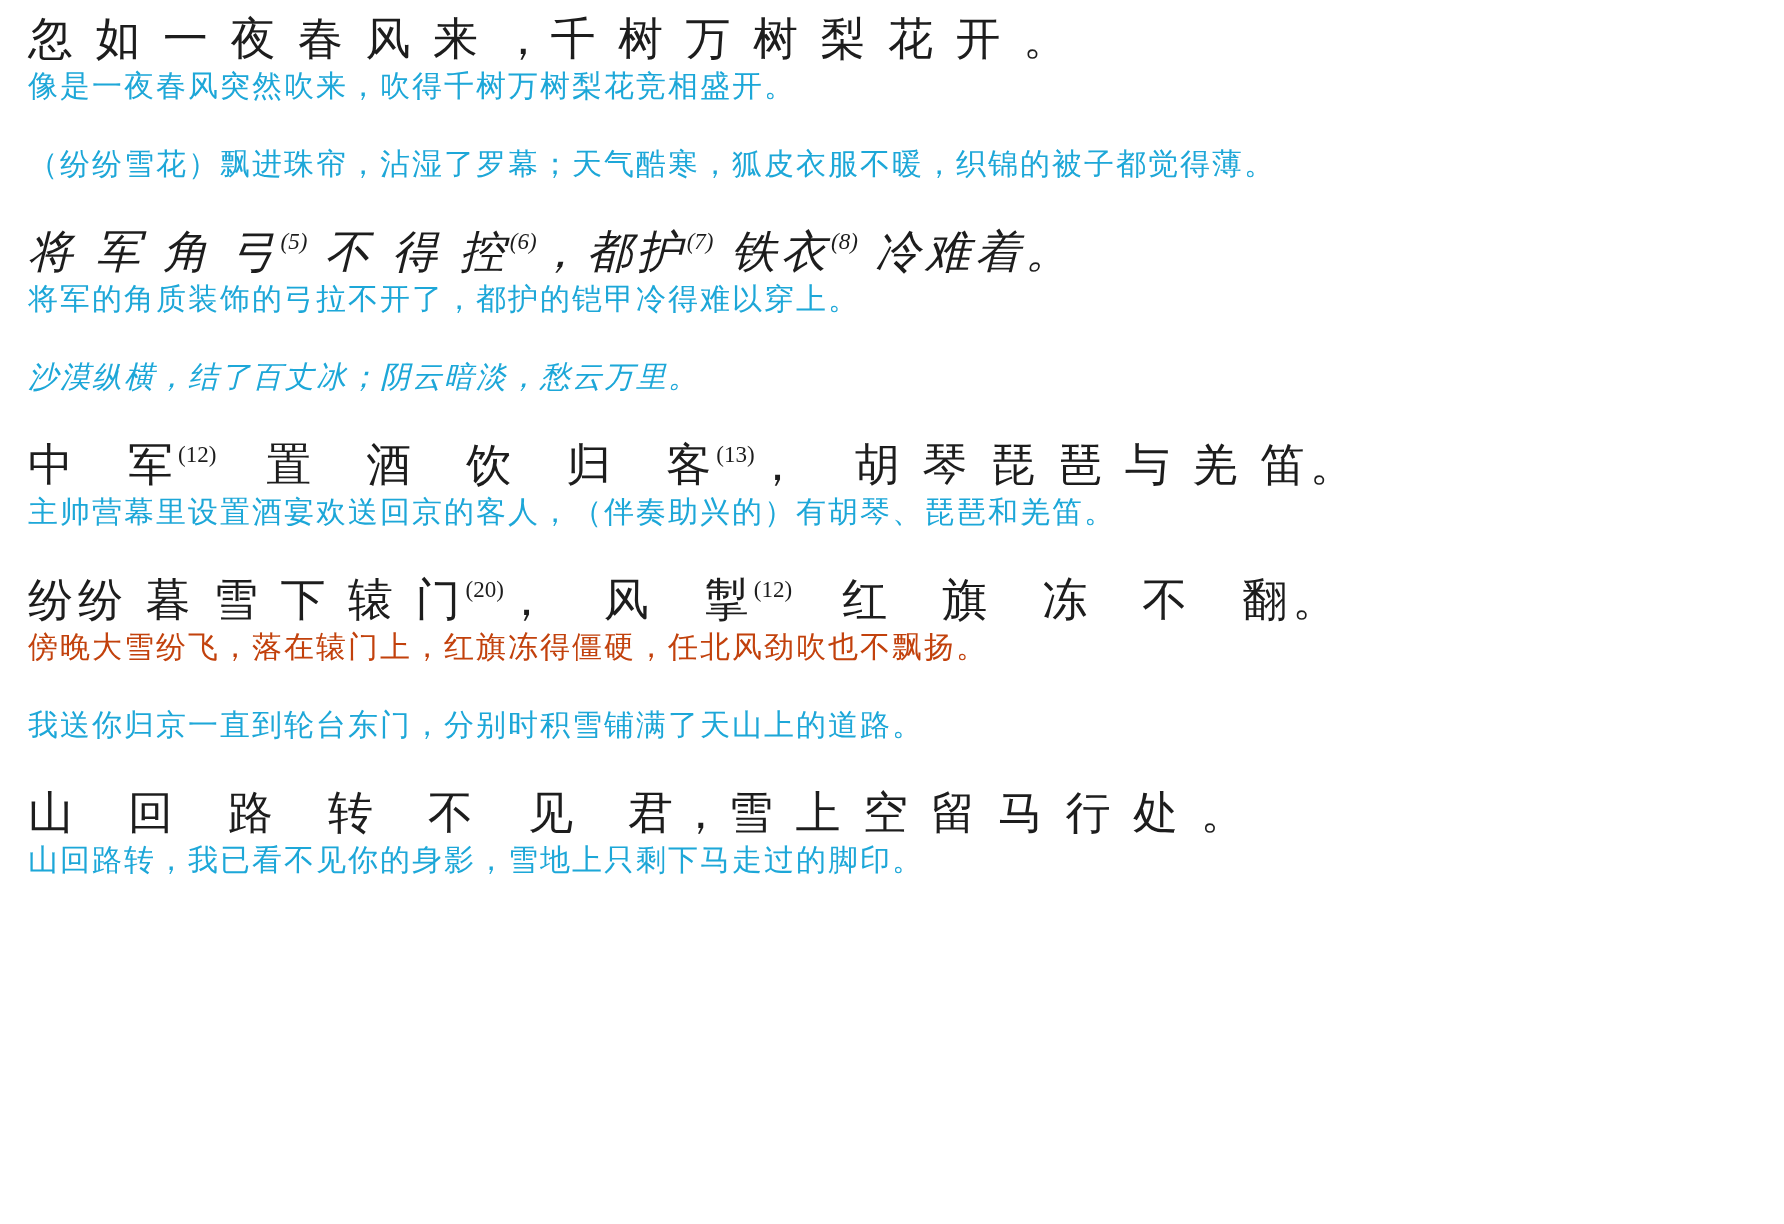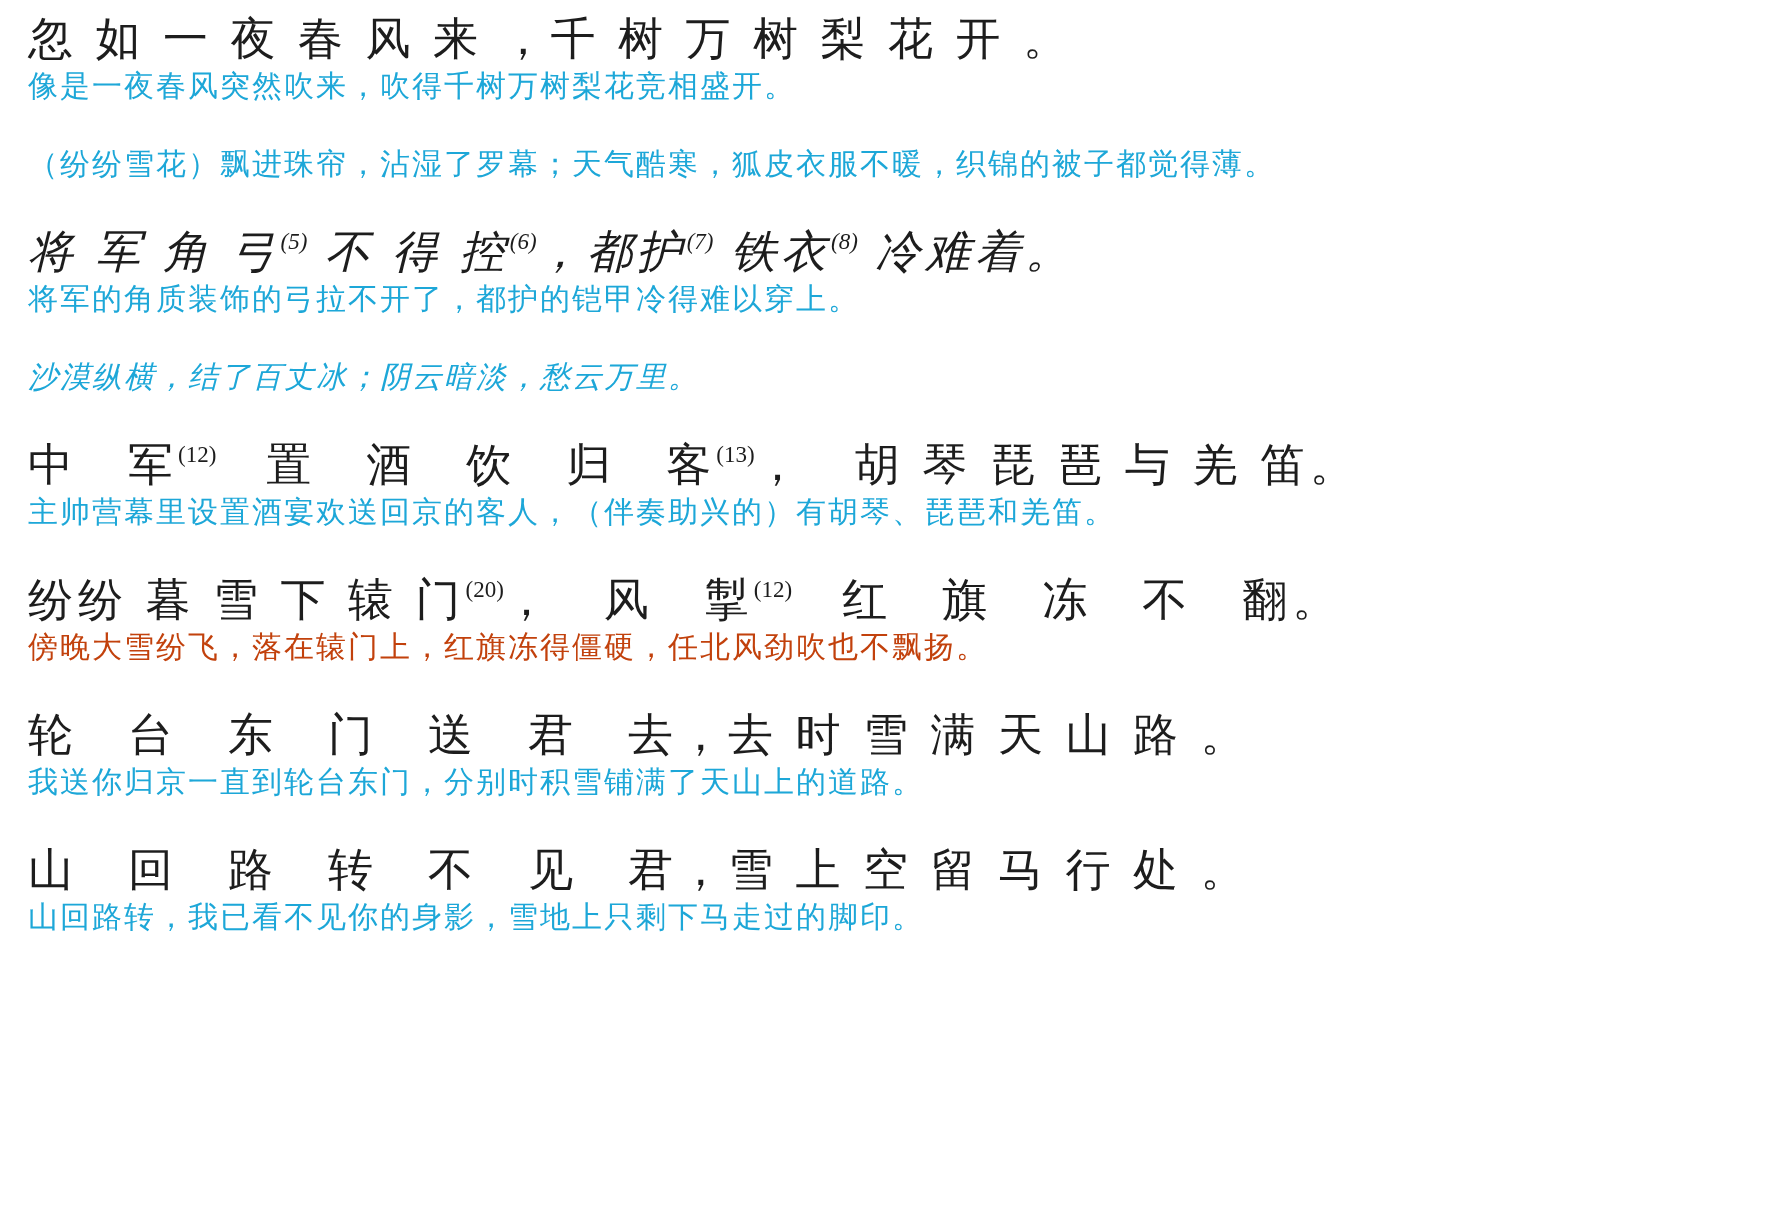--- a/index.html
+++ b/index.html
@@ -64,20 +64,19 @@
     </div>
     <div class="line-block">
       <div class="verse" style="color: rgb(29, 29, 29);"><span>中　军</span><sup class="note">(12)</sup><span>　置　酒　饮　归　客</span><sup class="note">(13)</sup><span>，　胡 琴 琵 琶 与 羌 笛。</span></div>
       <div class="trans" style="color: rgb(29, 167, 216);">主帅营幕里设置酒宴欢送回京的客人，（伴奏助兴的）有胡琴、琵琶和羌笛。</div>
     </div>
     <div class="line-block">
       <div class="verse" style="color: rgb(29, 29, 29);"><span>纷纷 暮 雪 下 辕 门</span><sup class="note">(20)</sup><span>，　风　掣</span><sup class="note">(12)</sup><span>　红　旗　冻　不　翻。</span></div>
       <div class="trans" style="color: #c2410c;">傍晚大雪纷飞，落在辕门上，红旗冻得僵硬，任北风劲吹也不飘扬。</div>
     </div>
     <div class="line-block">
-      <div class="verse" style="color: rgb(29, 29, 29);"><span>轮　台　东　门　送　君　去，去 时 雪 满 天 山 路 。</span></div>
       <div class="trans" style="color: rgb(29, 167, 216);">我送你归京一直到轮台东门，分别时积雪铺满了天山上的道路。</div>
     </div>
     <div class="line-block">
       <div class="verse" style="color: rgb(29, 29, 29);"><span>山　回　路　转　不　见　君，雪 上 空 留 马 行 处 。</span></div>
       <div class="trans" style="color: rgb(29, 167, 216);">山回路转，我已看不见你的身影，雪地上只剩下马走过的脚印。</div>
     </div>
   </main>
 
 </body></html>

